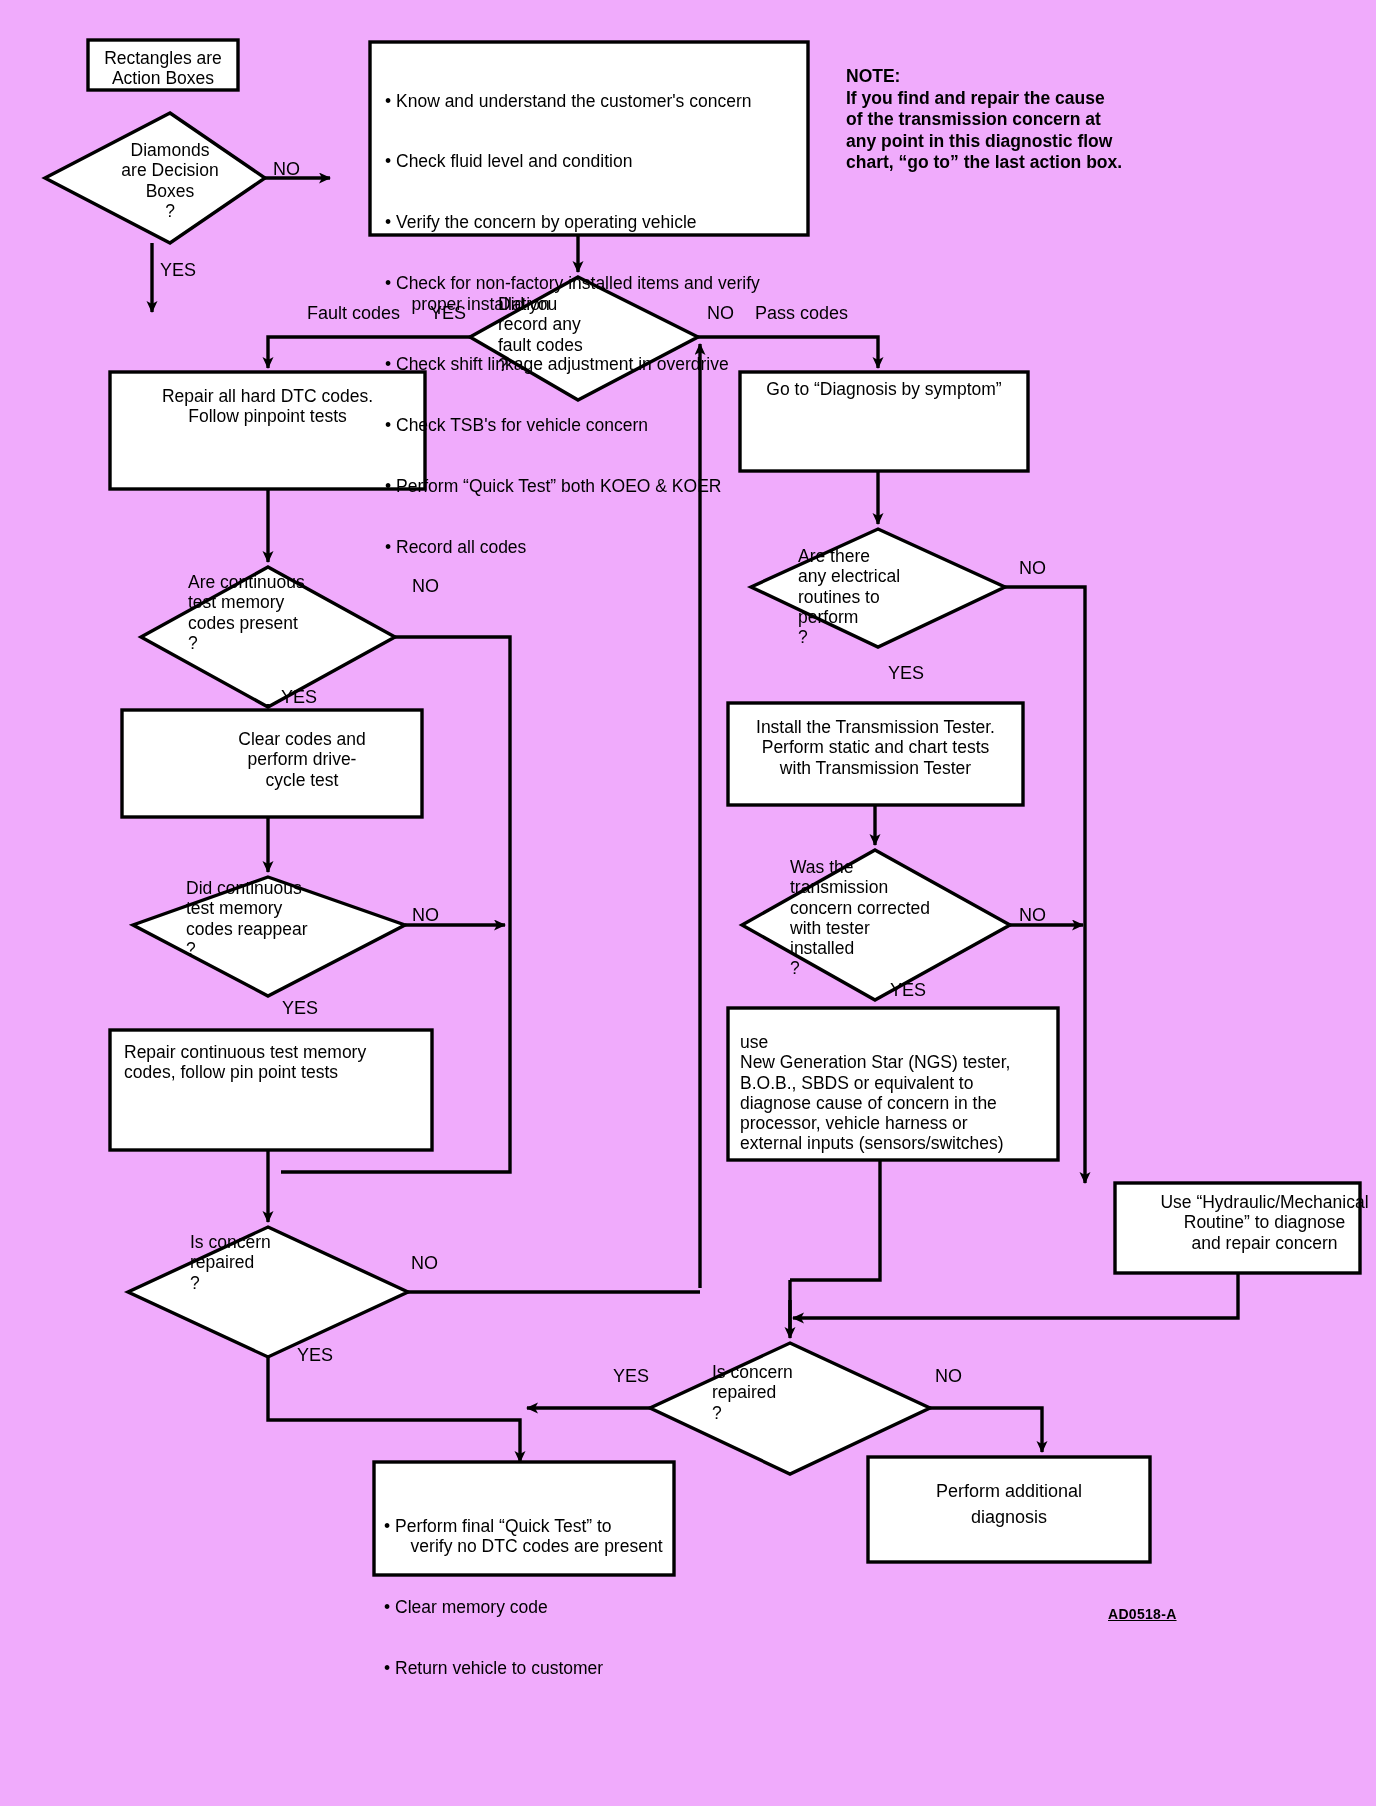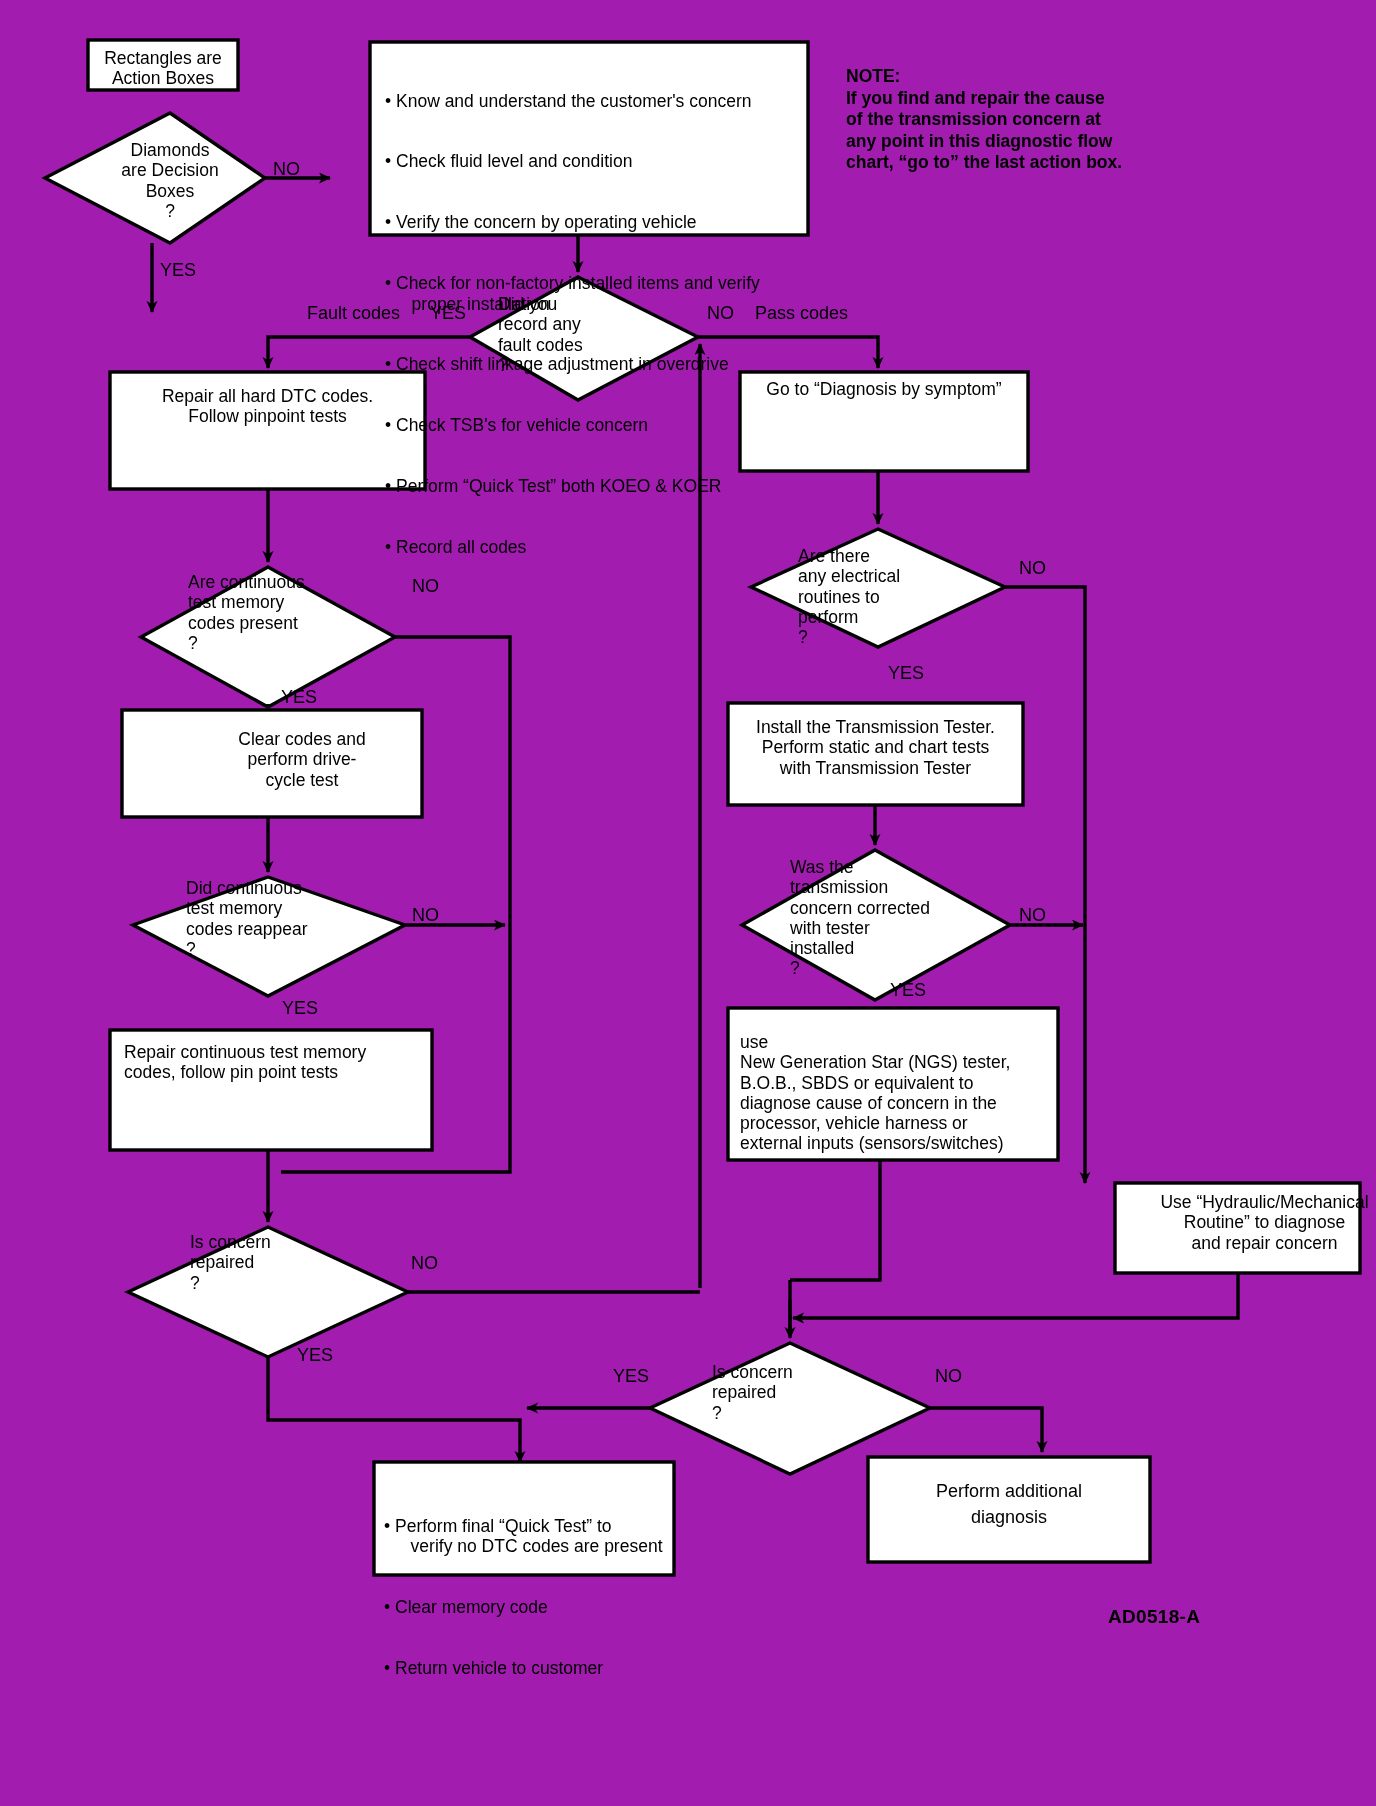--- a/index.html
+++ b/index.html
@@ -4,21 +4,21 @@
 <style>
   html, body {
     margin: 0;
     padding: 0;
     background: #ffffff;
   }
   #page {
     position: relative;
     width: 1376px;
     height: 1806px;
-    background: #a21caf;
+    background: #f0abfc;
     font-family: "Liberation Sans", sans-serif;
     overflow: hidden;
   }
   svg#chart {
     position: absolute;
     left: 0; top: 0;
     width: 1376px;
     height: 1806px;
   }
   .shape-stroke {
@@ -41,21 +41,21 @@
     line-height: 1.16;
     white-space: pre;
   }
   .box-txt { font-size: 17.5px; }
   .dia-txt { font-size: 17.5px; text-align: left; }
   .edge-lbl { font-size: 18px; }
   .bullets { font-size: 17.5px; }
   .bullets div { text-indent: -12px; padding-left: 12px; }
   .note-txt { font-size: 17.5px; font-weight: bold; line-height: 1.22; }
   .legend-txt { font-size: 17.5px; text-align: center; }
-  .code-txt { font-size: 19px; font-weight: bold; letter-spacing: 0.3px; }
+  .code-txt { font-size: 14px; font-weight: bold; letter-spacing: 0.3px; text-decoration: underline; }
   .ctr { text-align: center; }
 </style>
 </head>
 <body>
 
 <div id="page">
 
   <svg id="chart" viewBox="0 0 1376 1806">
     <defs>
       <marker id="arrowDown" markerWidth="14" markerHeight="14" refX="5" refY="10" orient="auto" markerUnits="userSpaceOnUse">

